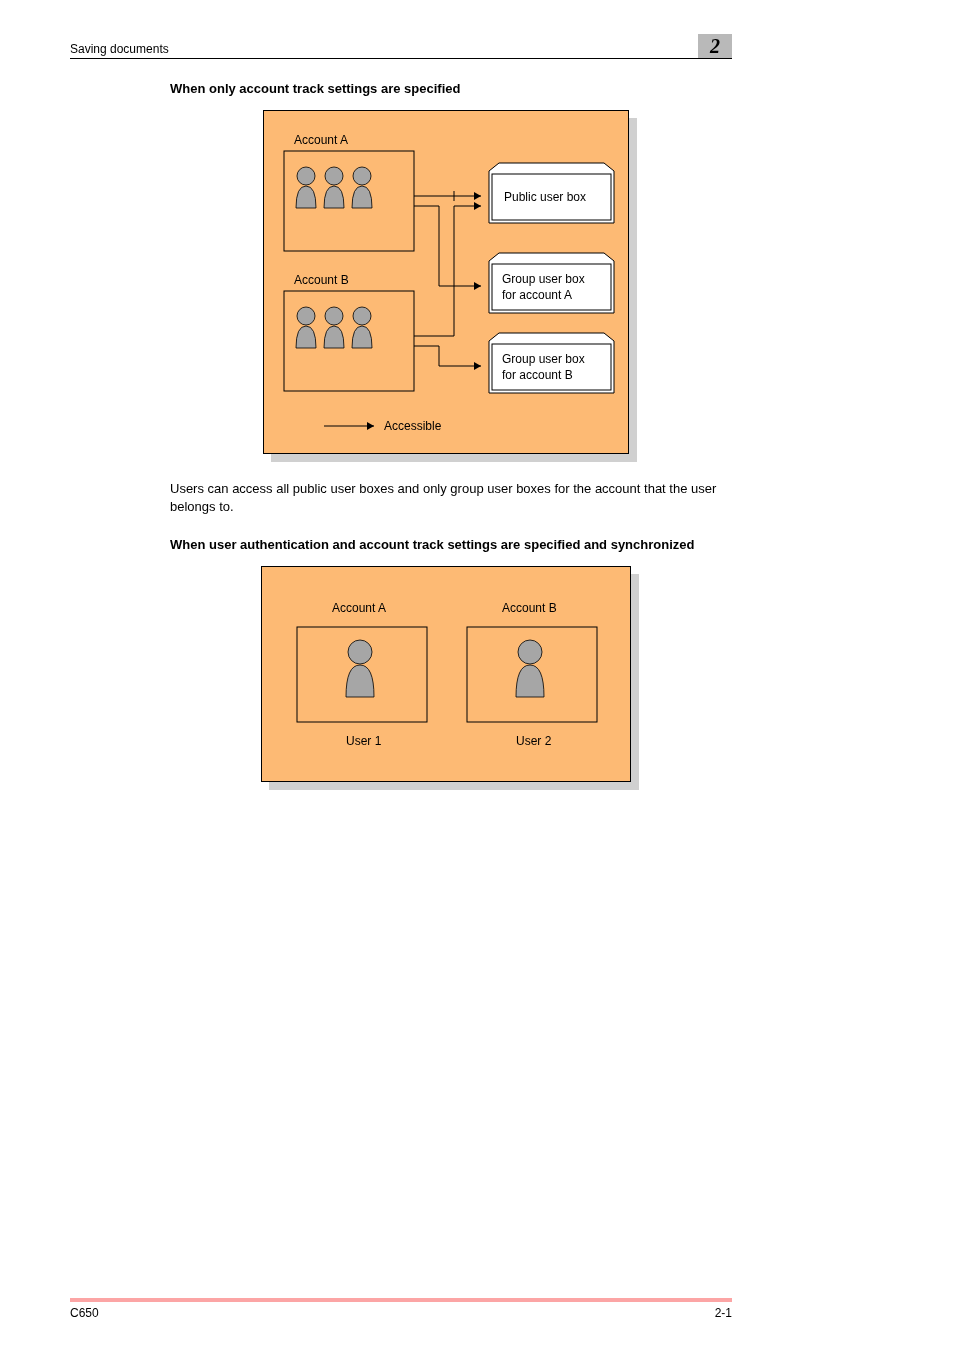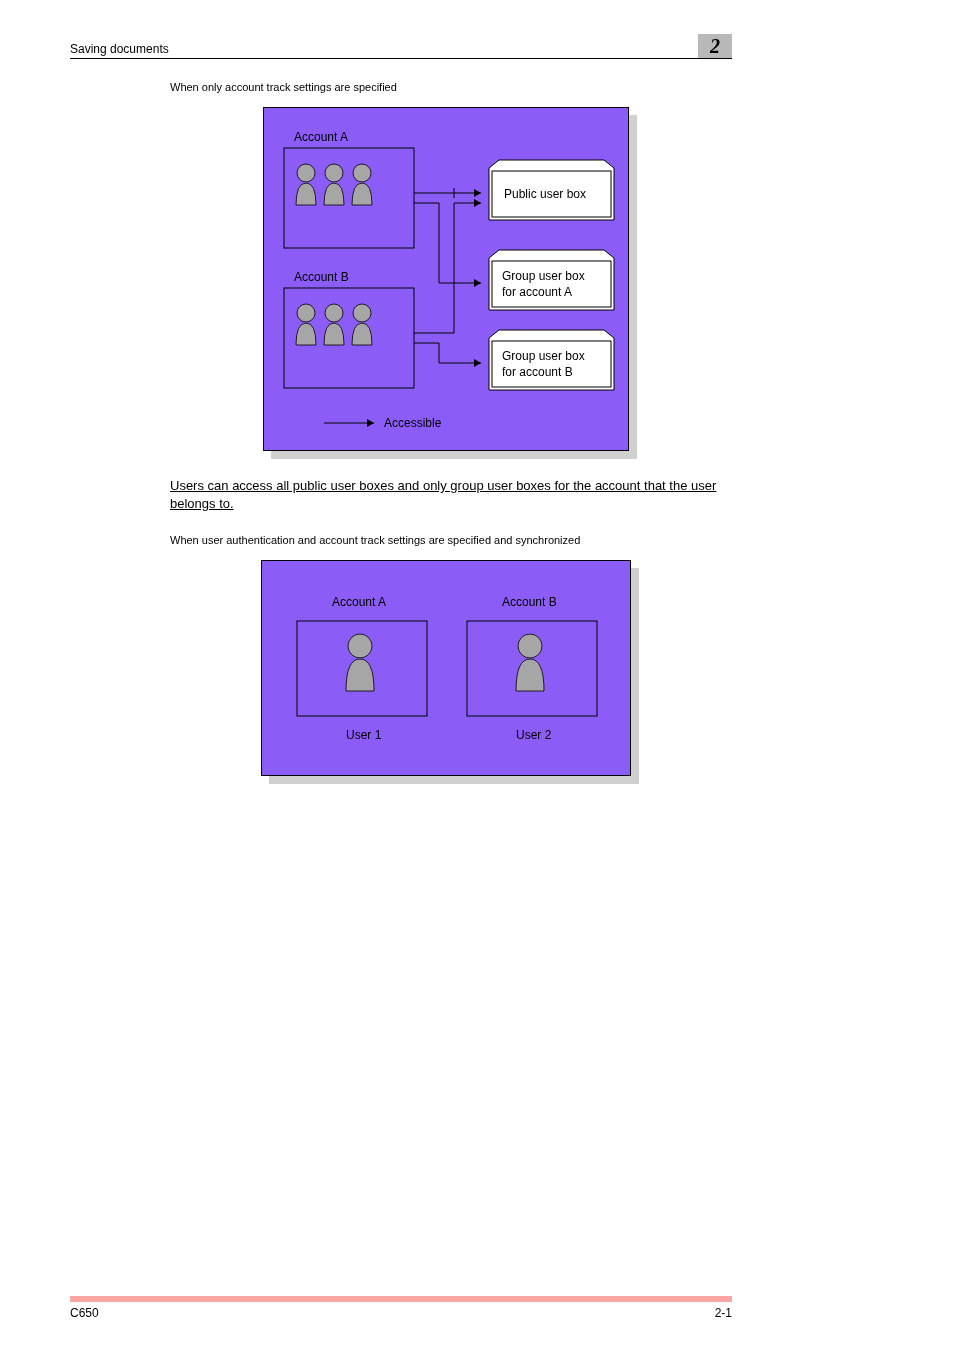--- a/index.html
+++ b/index.html
@@ -40,46 +40,45 @@
     font-weight: bold;
     font-style: italic;
     color: #000;
     margin-bottom: -2px;
   }
   .content {
     padding-left: 100px;
     padding-right: 10px;
   }
   .section-h {
-    font-weight: normal;
-    font-size: 11px;
+    font-weight: bold;
+    font-size: 13px;
     margin-top: 22px;
     margin-bottom: 14px;
   }
   .para {
     font-size: 13px;
     line-height: 1.35;
     margin-top: 10px;
-    text-decoration: underline;
   }
   
   .shadowbox {
     position: relative;
     margin: 10px auto 26px auto;
   }
   .shadowbox .shadow {
     position: absolute;
     top: 8px; left: 8px; right: -8px; bottom: -8px;
     background: #d0d0d0;
     z-index: 0;
   }
   .shadowbox .inner {
     position: relative;
     z-index: 1;
-    background: #8b5cf6;
+    background: #fdba74;
     border: 1px solid #000;
     box-sizing: border-box;
   }
 
   
   .d1 { width: 366px; height: 344px; }
   .d1 .inner { width: 366px; height: 344px; }
   .d1 svg { display:block; }
   .d1-label { font-size: 12px; }
   .folder { fill: #fff; stroke: #000; stroke-width: 1; }
@@ -90,21 +89,21 @@
 
   
   .d2 { width: 370px; height: 216px; }
   .d2 .inner { width: 370px; height: 216px; }
   .d2 svg { display:block; }
 
   
   .foot {
     position: absolute;
     left: 70px; right: 70px; bottom: 30px;
-    border-top: 6px solid #fca5a5;
+    border-top: 4px solid #fca5a5;
     display: flex;
     justify-content: space-between;
     font-size: 12px;
     padding-top: 4px;
   }
 </style>
 </head>
 <body>
 
 <div class="page">

